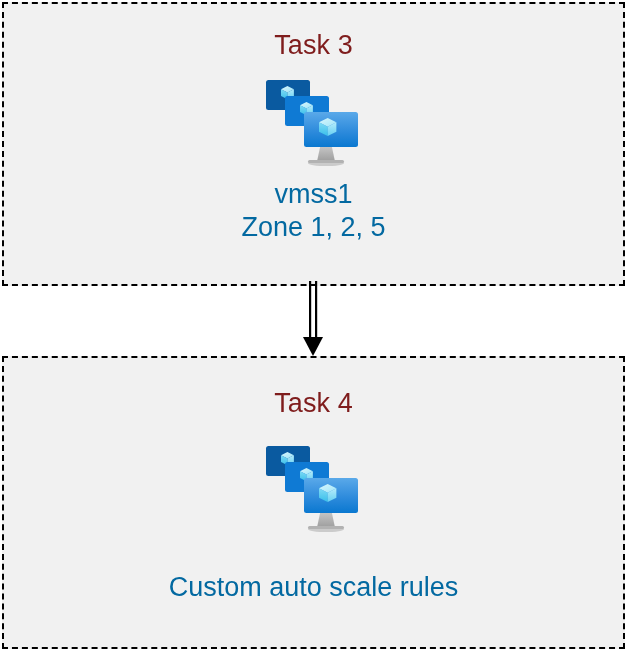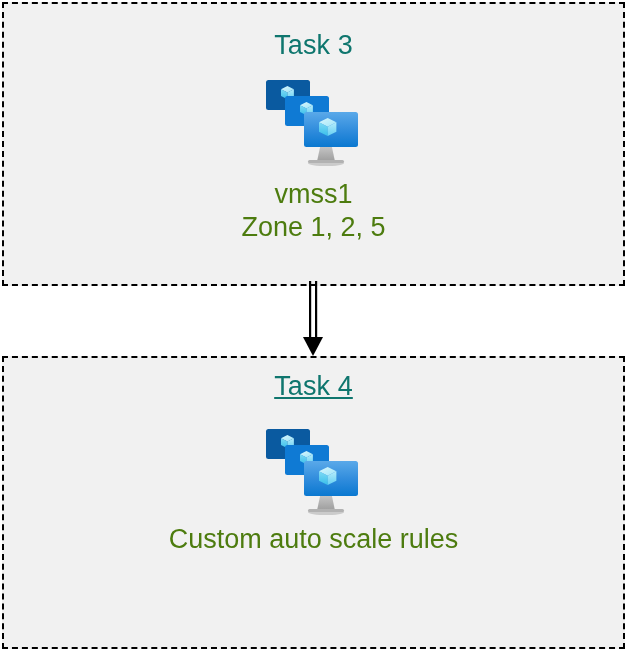--- a/index.html
+++ b/index.html
@@ -42,49 +42,49 @@
   }
 
   #task-box-2 {
     left: 2px;
     top: 356px;
     width: 623px;
     height: 293px;
   }
 
   .task-title {
-    color: #0f766e;
+    color: #7f1d1d;
     font-size: 27px;
     line-height: 1;
     letter-spacing: 0.1px;
     white-space: nowrap;
   }
 
   #task-box-1 .task-title { margin-top: 28px; }
-  #task-box-2 .task-title { margin-top: 15px; text-decoration: underline; }
+  #task-box-2 .task-title { margin-top: 32px; }
 
   .icon-wrap {
     position: relative;
     width: 104px;
     height: 90px;
   }
 
   #task-box-1 .icon-wrap { margin-top: 17px; }
   #task-box-2 .icon-wrap { margin-top: 25px; }
 
   .caption-block {
     text-align: center;
-    color: #4d7c0f;
+    color: #0369a1;
     font-size: 27px;
     line-height: 33px;
     white-space: nowrap;
   }
 
   #task-box-1 .caption-block { margin-top: 12px; }
-  #task-box-2 .caption-block { margin-top: 8px; }
+  #task-box-2 .caption-block { margin-top: 39px; }
 
   
   .connector {
     position: absolute;
     left: 297px;
     top: 281px;
     width: 34px;
     height: 80px;
   }
 </style>

